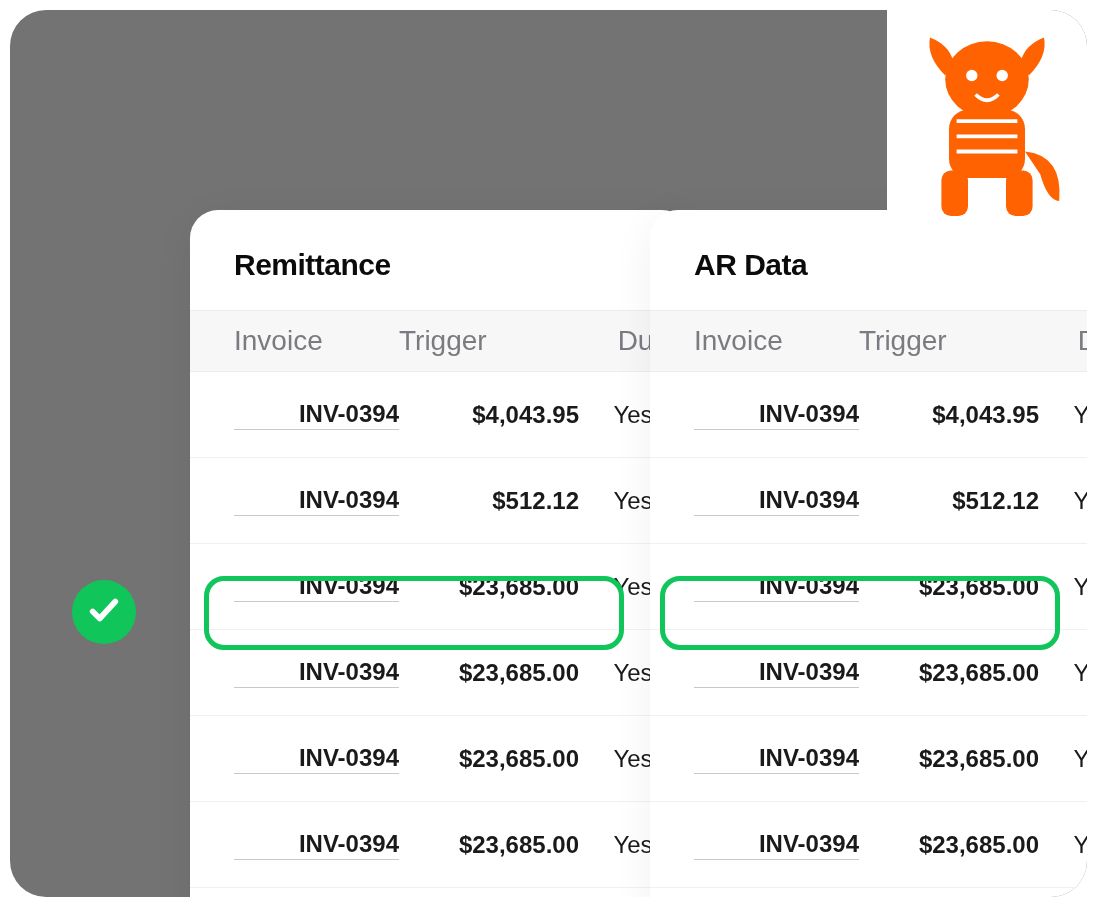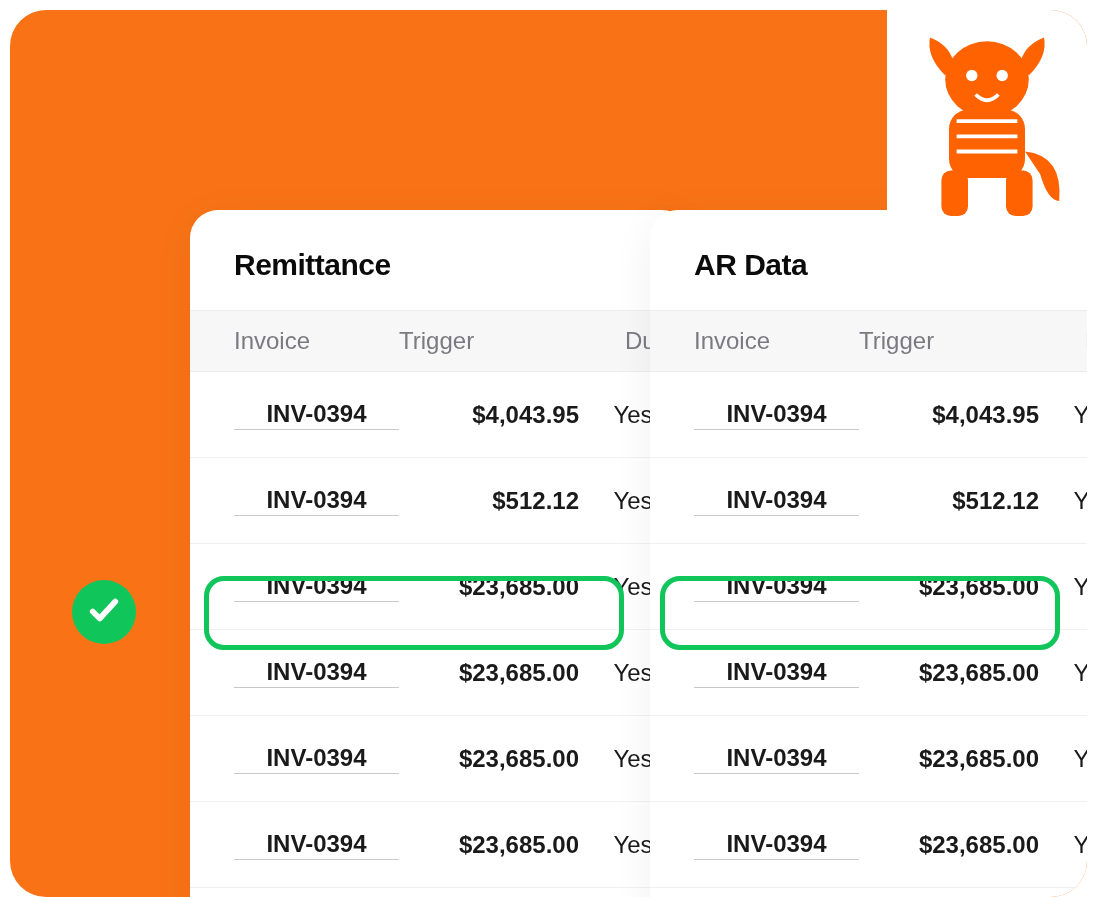--- a/index.html
+++ b/index.html
@@ -10,21 +10,21 @@
     height: 897px;
     overflow: hidden;
     position: relative;
   }
   .canvas {
     position: absolute;
     top: 10px;
     left: 10px;
     right: 10px;
     bottom: 0;
-    background: #f97316;
+    background: #737373;
     border-radius: 36px;
     overflow: hidden;
   }
   .logo {
     position: absolute;
     top: 0;
     right: 0;
     width: 200px;
     height: 230px;
     background: #fff;
@@ -63,40 +63,40 @@
     letter-spacing: -0.5px;
   }
   .thead-row {
     display: flex;
     align-items: center;
     background: #f7f7f8;
     border-top: 1px solid #ececee;
     border-bottom: 1px solid #ececee;
     padding: 0 44px;
     height: 62px;
-    font-size: 24px;
+    font-size: 28px;
     color: #7a7a80;
   }
   .col-invoice { flex: 0 0 165px; text-align: left; }
   .col-trigger { flex: 0 0 180px; text-align: left; }
   .col-due { flex: 0 0 90px; text-align: right; padding-left: 18px; }
   .tbody-row {
     display: flex;
     align-items: center;
     padding: 0 44px;
     height: 86px;
     font-size: 24px;
     color: #1a1a1a;
     border-bottom: 1px solid #f0f0f2;
     position: relative;
   }
   .invoice-cell {
     flex: 0 0 165px;
     font-weight: 600;
-    text-align: center;
+    text-align: right;
     border-bottom: 1px solid #c9c9cc;
     padding-bottom: 1px;
     align-self: center;
     width: fit-content;
   }
   .trigger-cell {
     flex: 0 0 180px;
     text-align: right;
     font-weight: 700;
   }

